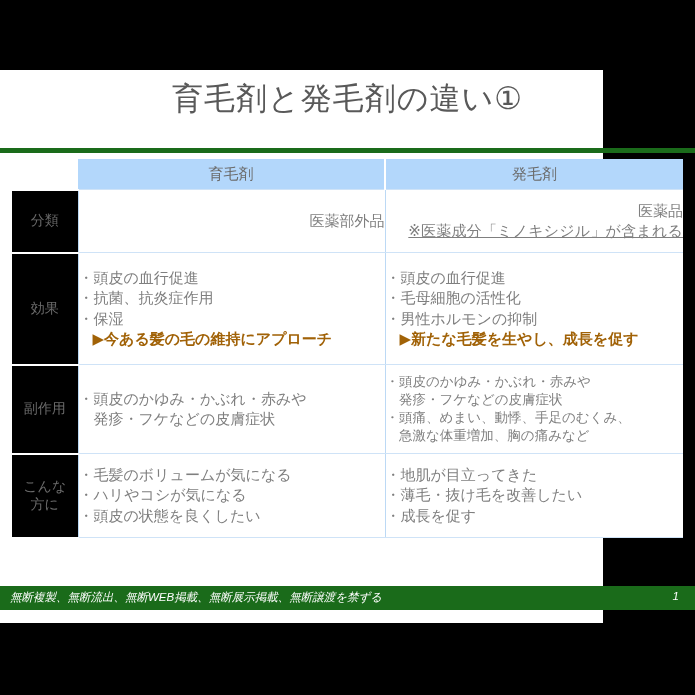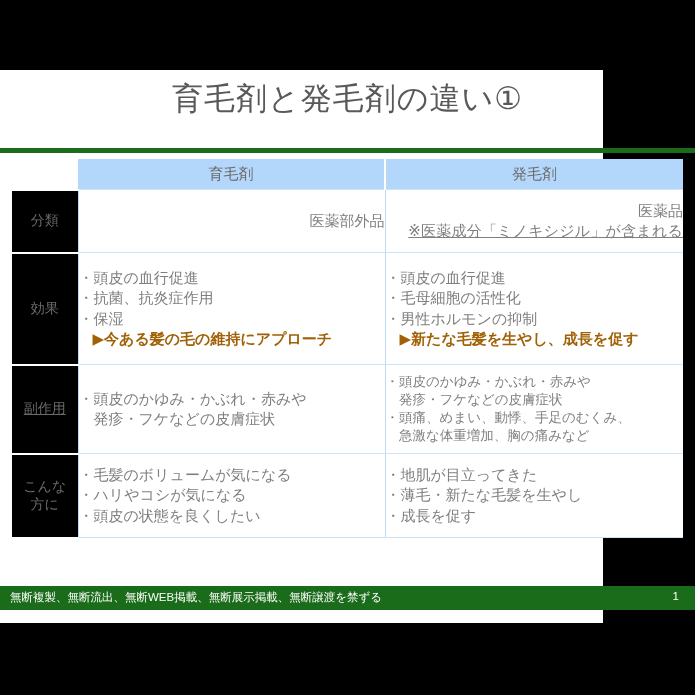--- a/index.html
+++ b/index.html
@@ -81,20 +81,21 @@
   .tiny{font-size:15px;letter-spacing:.2px;text-decoration:underline;}
   .red{color:#a16207;font-weight:bold;}
   .ind{padding-left:14px;display:block;}
   .lines{margin:0;}
   .lines div{white-space:nowrap;}
 
   
   .footer{
     position:absolute;left:0;top:516px;width:695px;height:24px;
     background:#1a6b1a;
+    font-style:italic;
   }
   .footer-text{
     position:absolute;left:10px;top:4px;
     color:#ffffff;font-size:11.5px;white-space:nowrap;
   }
   .footer-page{
     position:absolute;right:16px;top:4px;
     color:#ffffff;font-size:11.5px;
   }
 </style>
@@ -145,21 +146,21 @@
           <div class="lines big">
             <div>・頭皮の血行促進</div>
             <div>・毛母細胞の活性化</div>
             <div>・男性ホルモンの抑制</div>
             <div class="red ind">▶新たな毛髪を生やし、成長を促す</div>
           </div>
         </td>
       </tr>
 
       <tr>
-        <td class="lab" style="height:87px;text-decoration:underline;">副作用</td>
+        <td class="lab" style="height:87px;">副作用</td>
         <td class="cell">
           <div class="lines big">
             <div>・頭皮のかゆみ・かぶれ・赤みや</div>
             <div>　発疹・フケなどの皮膚症状</div>
           </div>
         </td>
         <td class="cell">
           <div class="lines mid">
             <div>・頭皮のかゆみ・かぶれ・赤みや</div>
             <div>　発疹・フケなどの皮膚症状</div>
@@ -177,21 +178,21 @@
         <td class="cell">
           <div class="lines big">
             <div>・毛髪のボリュームが気になる</div>
             <div>・ハリやコシが気になる</div>
             <div>・頭皮の状態を良くしたい</div>
           </div>
         </td>
         <td class="cell">
           <div class="lines big">
             <div>・地肌が目立ってきた</div>
-            <div>・薄毛・新たな毛髪を生やし</div>
+            <div>・薄毛・抜け毛を改善したい</div>
             <div>・成長を促す</div>
           </div>
         </td>
       </tr>
     </tbody>
   </table>
 
   <div class="footer">
     <div class="footer-text">無断複製、無断流出、無断WEB掲載、無断展示掲載、無断譲渡を禁ずる</div>
     <div class="footer-page">1</div>

